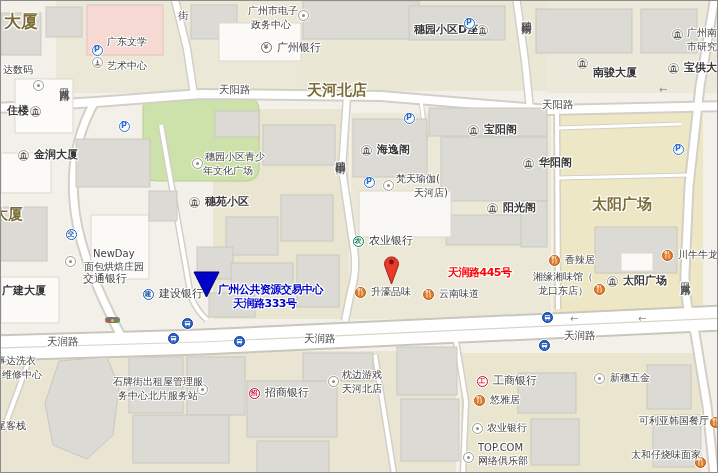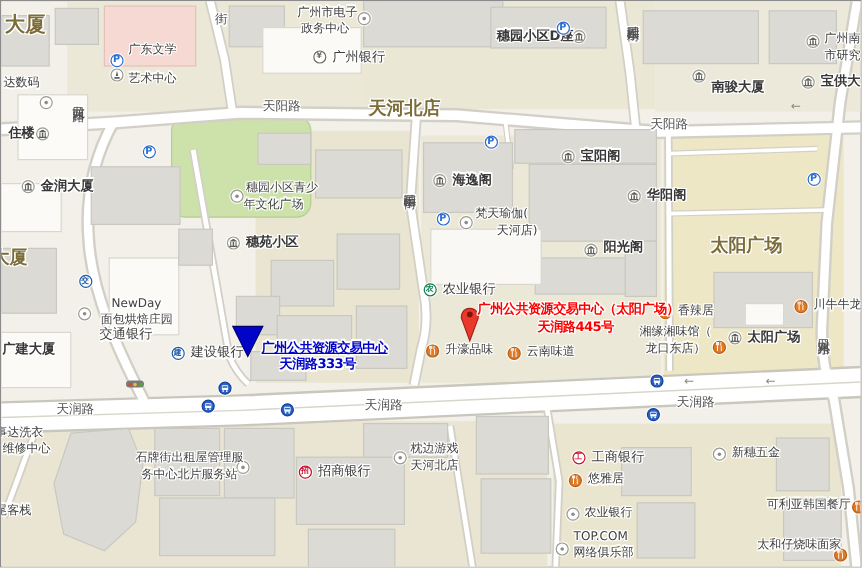--- a/index.html
+++ b/index.html
@@ -230,21 +230,21 @@
         <svg width="7" height="7" viewBox="0 0 8 8">
           <path d="M0,8 L8,8 L8,6.7 L7,6.7 L7,3 L6,3 L6,6.7 L4.7,6.7 L4.7,3 L3.3,3 L3.3,6.7 L2,6.7 L2,3 L1,3 L1,6.7 L0,6.7 Z M0,2.6 L4,0 L8,2.6 Z" fill="#5f5f58"></path>
         </svg>
       </div>
       <div class="lbl halo b" style="left: 538px; top: 155px;">华阳阁</div>
       <div class="ic ic-bld" style="left: 485.5px; top: 201.5px;">
         <svg width="7" height="7" viewBox="0 0 8 8">
           <path d="M0,8 L8,8 L8,6.7 L7,6.7 L7,3 L6,3 L6,6.7 L4.7,6.7 L4.7,3 L3.3,3 L3.3,6.7 L2,6.7 L2,3 L1,3 L1,6.7 L0,6.7 Z M0,2.6 L4,0 L8,2.6 Z" fill="#5f5f58"></path>
         </svg>
       </div>
-      <div class="lbl halo b" style="left: 502px; top: 200px; font-family: Liberation Mono, monospace;">阳光阁</div>
+      <div class="lbl halo b" style="left: 502px; top: 200px;">阳光阁</div>
       <div class="ic ic-dot" style="left: 381.5px; top: 178.5px;">
         <i class="dotc"></i>
       </div>
       <div class="lbl halo " style="left: 395px; top: 171px;">梵天瑜伽(</div>
       <div class="lbl halo " style="left: 397px; top: 185px; margin-left: 16px;">天河店)</div>
       <div class="ic ic-bank" style="left: 351.5px; top: 234.5px; border-color: rgb(14, 125, 79);">
         <span style="color: rgb(14, 125, 79);">农</span>
       </div>
       <div class="lbl halo m" style="left: 368px; top: 233px;">农业银行</div>
       <div class="ic ic-bank" style="left: 64.5px; top: 227.5px; border-color: rgb(29, 90, 168);">
@@ -421,19 +421,18 @@
     </div>
 
   <div id="marker-layer">
     <svg style="position:absolute;left:191px;top:269px" width="28" height="29">
       <polygon id="blue-tri" points="2,2 27,2 14.5,27" fill="#0103c8" stroke="#00006e" stroke-width="1"></polygon>
     </svg>
     <svg style="position:absolute;left:381px;top:251px" width="19" height="33">
       <path id="red-pin-body" d="M9.5,32 L3.2,15 A7 7 0 1 1 15.8,15 Z" fill="#e8392b" stroke="#a32317" stroke-width="1"></path>
       <circle cx="9.5" cy="10" r="2.4" fill="#7e150c"></circle>
     </svg>
-    <div class="mk-txt mk-b" style="left: 217px; top: 281px; color: rgb(1, 3, 200); text-decoration: underline;">广州公共资源交易中心</div>
+    <div class="mk-txt mk-b" style="left: 217px; top: 281px; color: rgb(1, 3, 200);">广州公共资源交易中心</div>
     <div class="mk-txt mk-b" style="left: 232px; top: 295px; color: rgb(1, 3, 200);">天润路333号</div>
-    <div class="mk-txt mk-r" style="left: 397px; top: 249px; color: rgb(255, 0, 0);">广州公共资源交易中心（太阳广场）</div>
     <div class="mk-txt mk-r" style="left: 447px; top: 264px; color: rgb(255, 0, 0); text-align: center;">天润路445号</div>
   </div>
 
 </div>
 
 </body></html>

